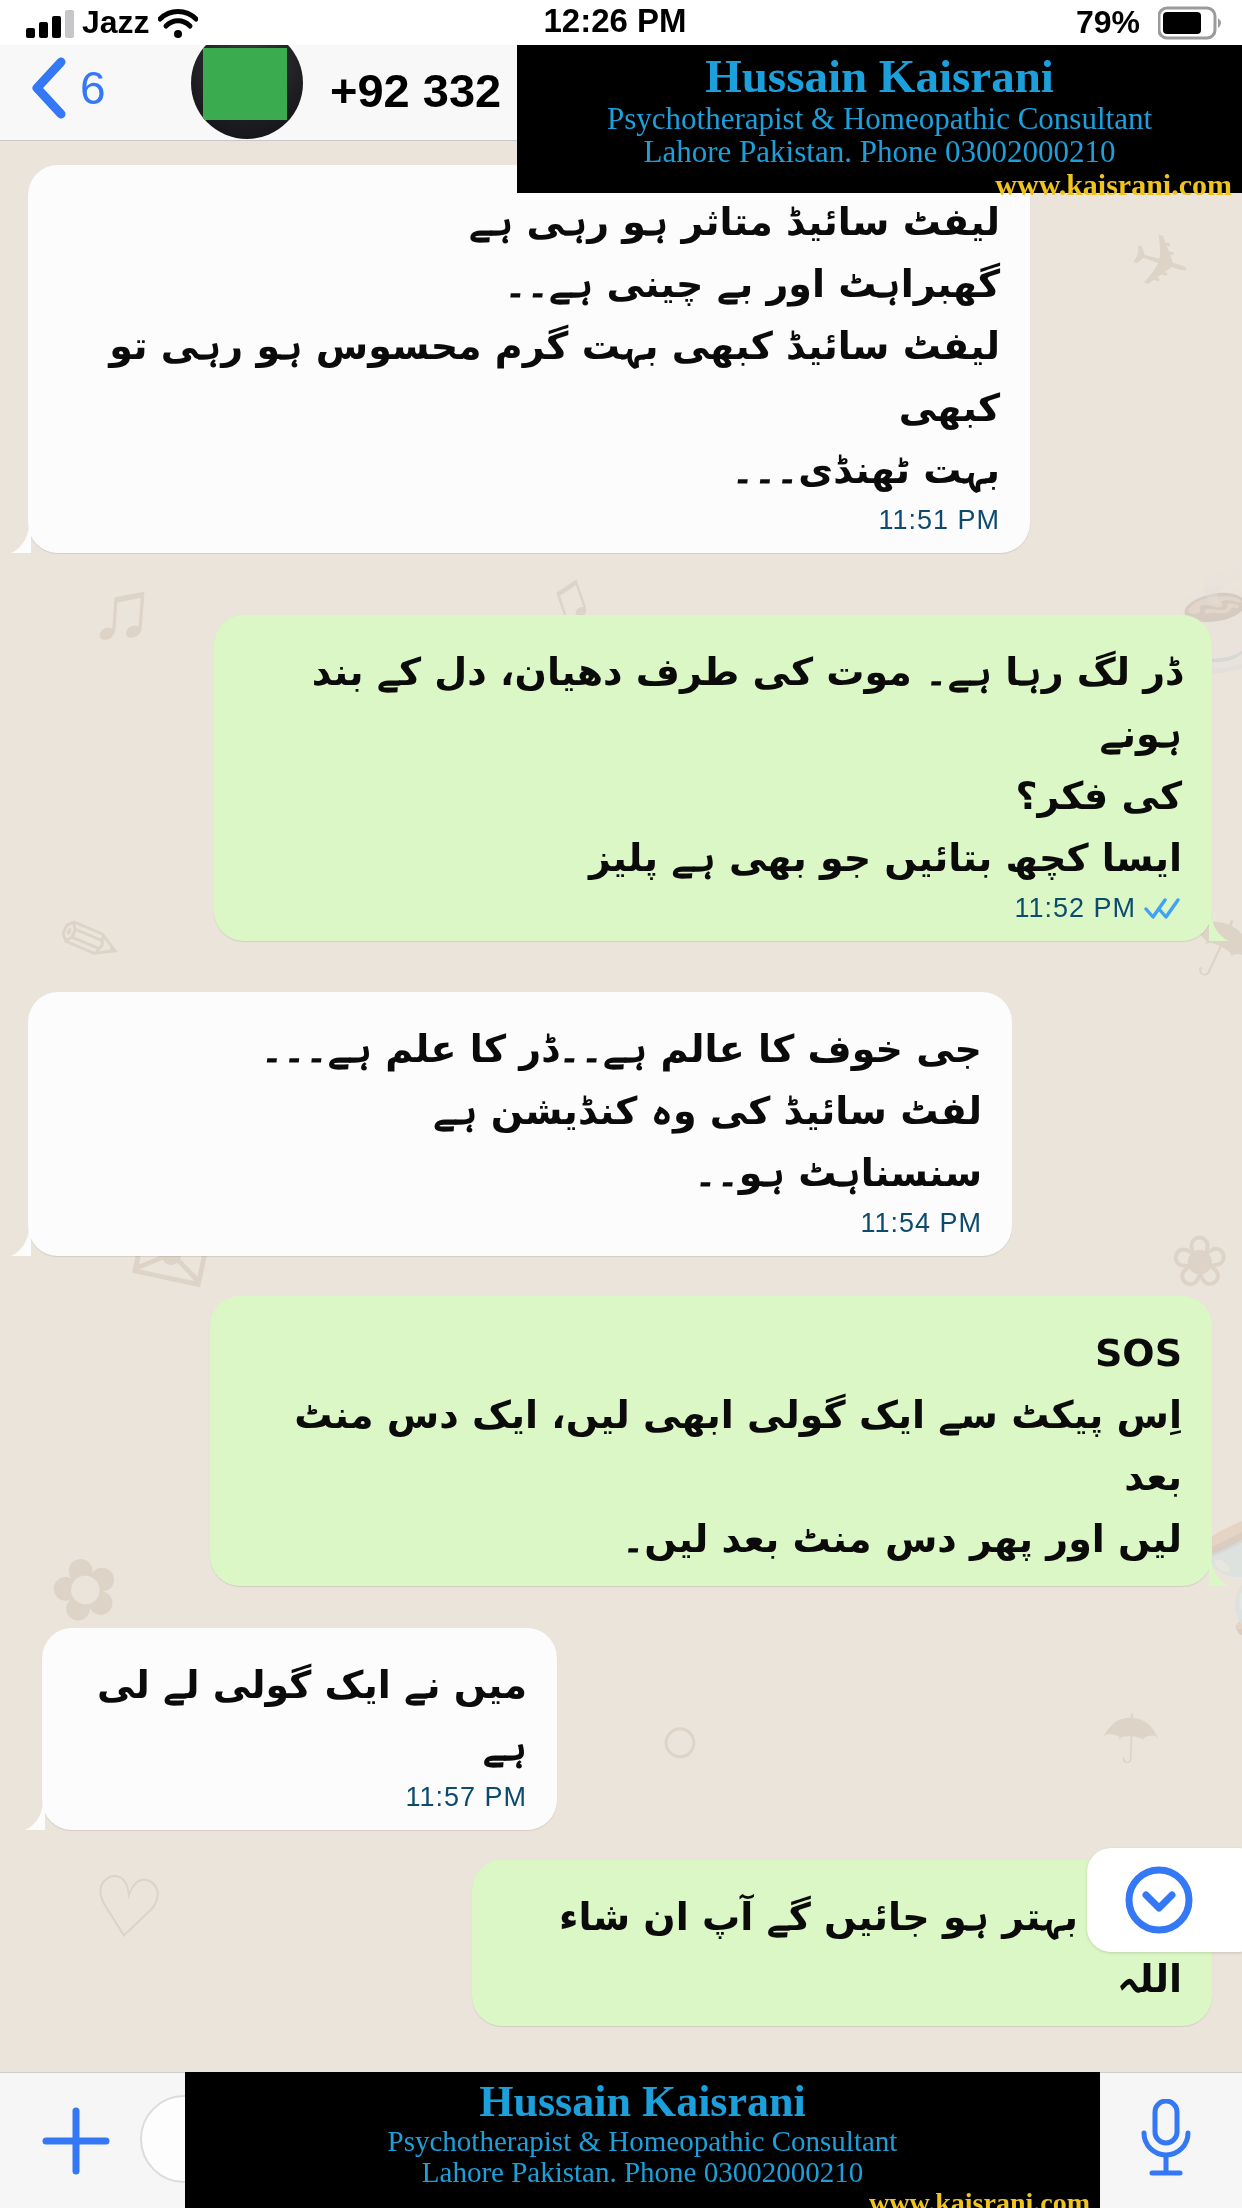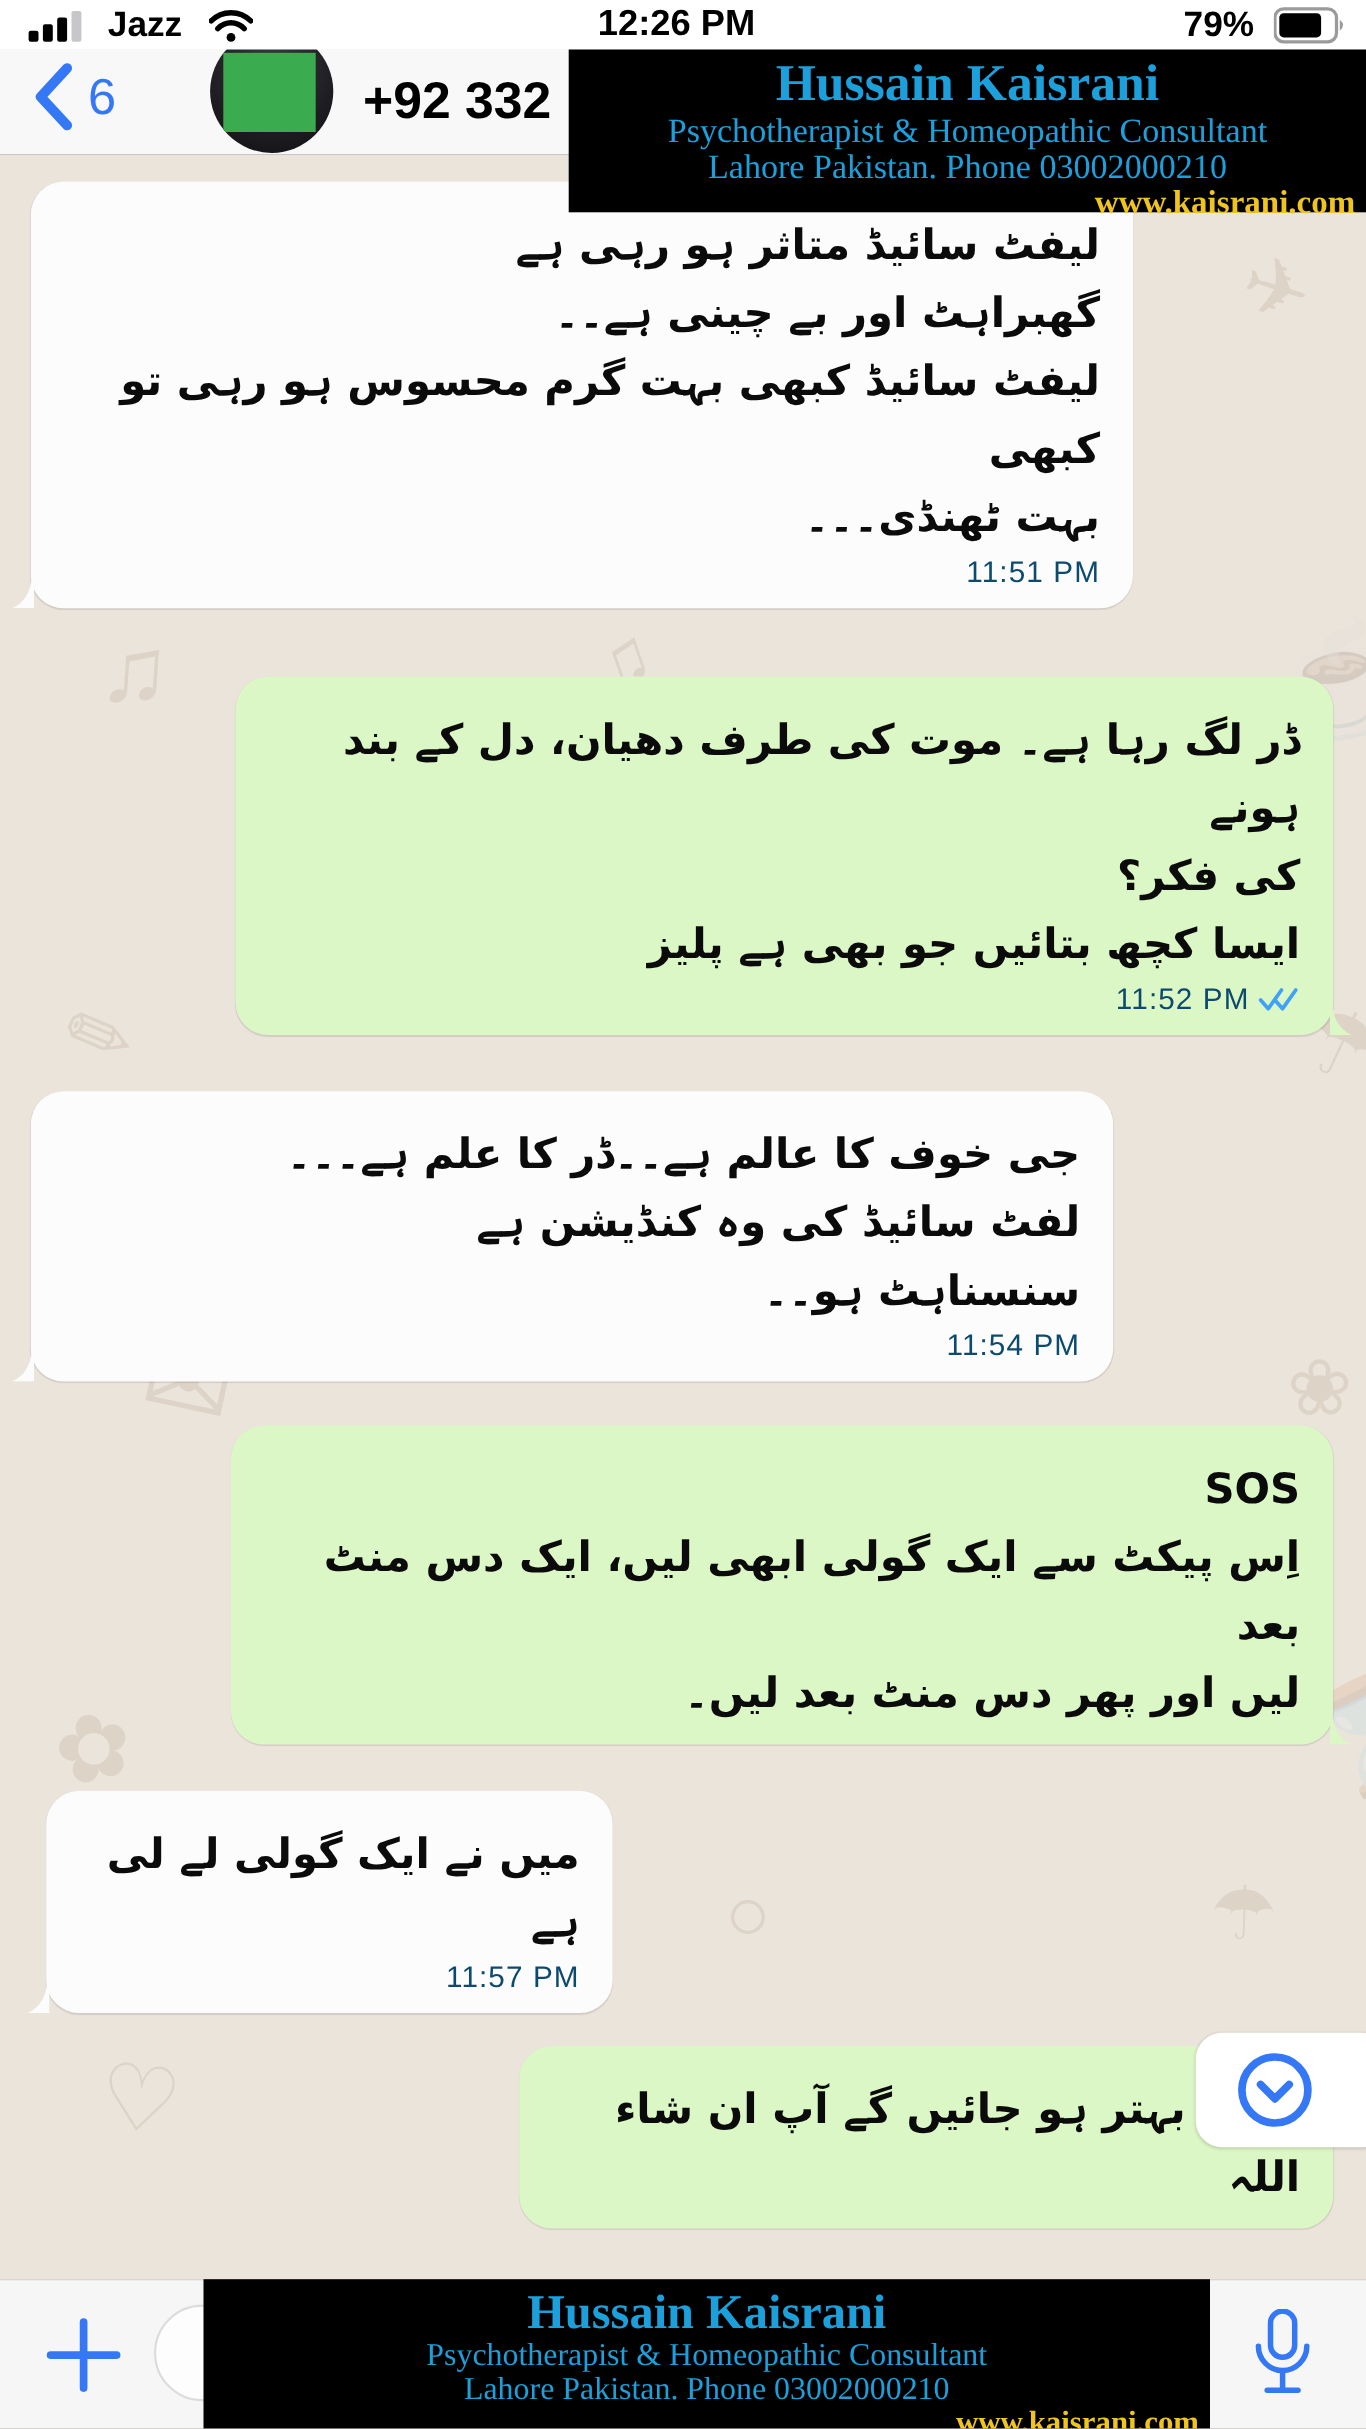--- a/index.html
+++ b/index.html
@@ -1,21 +1,21 @@
 <!DOCTYPE html>
 <html><head>
 <meta charset="utf-8">
 <style>
   html,body{margin:0;padding:0;background:#444;}
   #screen{position:relative;width:1242px;height:2208px;background:#EBE4DB;overflow:hidden;
           font-family:"Liberation Sans",sans-serif;}
 
   
   #status-bar{position:absolute;top:0;left:0;width:100%;height:45px;background:#FFFFFF;z-index:30;}
-  #sb-left{position:absolute;left:26px;top:4px;display:flex;align-items:center;gap:24px;}
+  #sb-left{position:absolute;left:26px;top:4px;display:flex;align-items:center;gap:8px;}
   #sb-carrier{font-size:32px;font-weight:bold;color:#000;}
   #sb-time{position:absolute;left:0;right:12px;top:2px;text-align:center;font-size:33px;font-weight:bold;color:#000;}
   #sb-right{position:absolute;right:18px;top:4px;display:flex;align-items:center;gap:18px;}
   #sb-batt-pct{font-size:32px;font-weight:bold;color:#000;}
   .bars{display:flex;align-items:flex-end;gap:4px;height:30px;}
   .bars i{display:block;width:9px;border-radius:2px;background:#000;}
   .bars i.off{background:#C7C7CA;}
 
   
   #nav-bar{position:absolute;top:45px;left:0;width:100%;height:95px;background:#F8F8F8;

